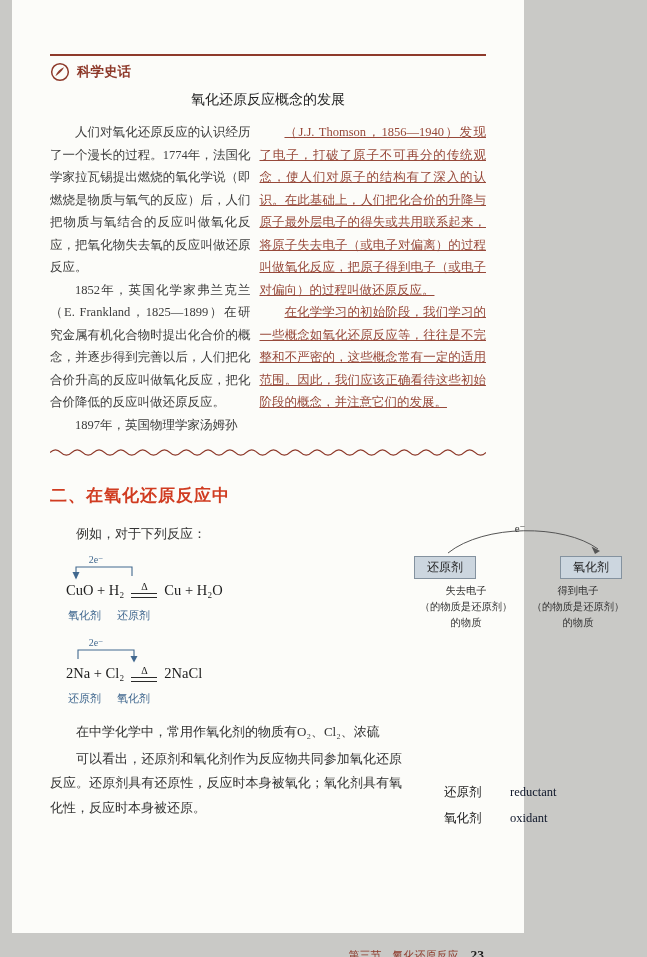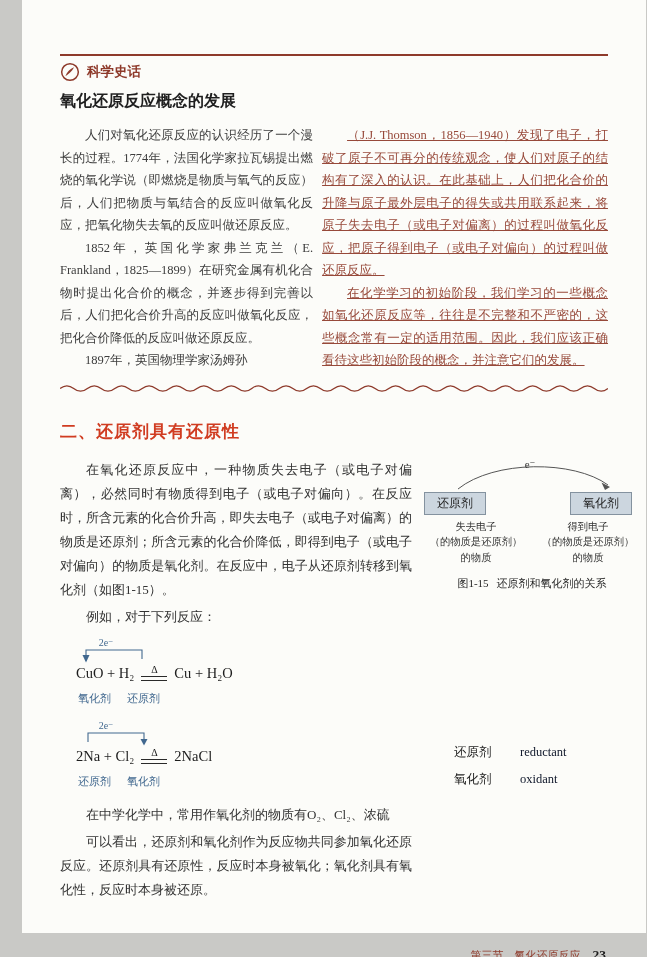--- a/index.html
+++ b/index.html
@@ -1,27 +1,27 @@
 <!DOCTYPE html>
 <html><head>
 <meta charset="utf-8">
 <style>
   html,body{margin:0;padding:0;}
   body{
     width:647px;height:957px;background:#c9c9c6;position:relative;overflow:hidden;
     font-family:"Liberation Serif","DejaVu Serif",serif;
   }
-  .page{position:absolute;left:22px;top:0;width:624px;height:933px;background:#fcfcf9;}
+  .page{position:absolute;left:12px;top:0;width:512px;height:933px;background:#fcfcf9;}
   .content{padding:0 38px;position:relative;height:100%;box-sizing:border-box;}
 
   
   .science-box{margin-top:54px;border-top:2px solid #8e3a2b;padding-top:6px;}
   .science-header{display:flex;align-items:center;gap:7px;color:#8e3a2b;font-weight:bold;
     font-size:13.5px;font-family:"Liberation Sans","DejaVu Sans",sans-serif;}
-  .science-title{text-align:left;font-size:16px;font-weight:bold;color:#1f1f1f;margin:9px 0 12px;}
+  .science-title{text-align:center;font-size:14px;font-weight:normal;color:#1f1f1f;margin:9px 0 12px;}
   .history-cols{display:grid;grid-template-columns:1fr 1.13fr;column-gap:9px;
     font-size:12.5px;line-height:1.8;text-align:justify;}
   .history-cols p{margin:0;text-indent:2em;}
   .col-left{color:#3d3d3d;}
   .col-right{color:#97493a;text-decoration:underline;}
   .wave{display:block;width:100%;height:9px;margin-top:12px;}
 
   
   .section-heading{color:#d03c21;font-size:17px;font-weight:bold;margin:27px 0 15px;
     letter-spacing:1px;font-family:"Liberation Sans","DejaVu Sans",sans-serif;}
@@ -87,26 +87,25 @@
         <div class="col-right">
           <p>（J.J. Thomson，1856—1940）发现了电子，打破了原子不可再分的传统观念，使人们对原子的结构有了深入的认识。在此基础上，人们把化合价的升降与原子最外层电子的得失或共用联系起来，将原子失去电子（或电子对偏离）的过程叫做氧化反应，把原子得到电子（或电子对偏向）的过程叫做还原反应。</p>
           <p>在化学学习的初始阶段，我们学习的一些概念如氧化还原反应等，往往是不完整和不严密的，这些概念常有一定的适用范围。因此，我们应该正确看待这些初始阶段的概念，并注意它们的发展。</p>
         </div>
       </div>
       <svg class="wave" viewBox="0 0 560 10" preserveAspectRatio="none">
         <path d="M0 5 q7 -6 14 0 t14 0 t14 0 t14 0 t14 0 t14 0 t14 0 t14 0 t14 0 t14 0 t14 0 t14 0 t14 0 t14 0 t14 0 t14 0 t14 0 t14 0 t14 0 t14 0 t14 0 t14 0 t14 0 t14 0 t14 0 t14 0 t14 0 t14 0 t14 0 t14 0 t14 0 t14 0 t14 0 t14 0 t14 0 t14 0 t14 0 t14 0 t14 0 t14 0" fill="none" stroke="#8e3a2b" stroke-width="1.3"></path>
       </svg>
     </div>
 
-    <div class="section-heading">二、还原剂具有还原性</div>
+    <div class="section-heading">二、在氧化还原反应中</div>
 
     <div class="content-row">
 
       <div class="main-col">
-        <p>在氧化还原反应中，一种物质失去电子（或电子对偏离），必然同时有物质得到电子（或电子对偏向）。在反应时，所含元素的化合价升高，即失去电子（或电子对偏离）的物质是还原剂；所含元素的化合价降低，即得到电子（或电子对偏向）的物质是氧化剂。在反应中，电子从还原剂转移到氧化剂（如图1-15）。</p>
         <p>例如，对于下列反应：</p>
 
         <div class="equation">
           <svg class="ebracket" width="84" height="26" viewBox="0 0 84 26">
             <text x="30" y="9" text-anchor="middle" font-size="10" fill="#41688f">2e⁻</text>
             <path d="M10 24 L10 13 L66 13 L66 22" fill="none" stroke="#41688f" stroke-width="1.1"></path>
             <polygon points="6.5,18 13.5,18 10,25.5" fill="#41688f"></polygon>
           </svg>
           <div class="eq-line">
             <span>CuO + H₂</span>
@@ -162,24 +161,20 @@
               <span>失去电子</span>
               <span>（的物质是还原剂）</span>
               <span>的物质</span>
             </span>
             <span class="fig-desc">
               <span>得到电子</span>
               <span>（的物质是还原剂）</span>
               <span>的物质</span>
             </span>
           </div>
-          <figcaption class="fig-caption">
-            <span>图1-15</span>
-            <span>还原剂和氧化剂的关系</span>
-          </figcaption>
         </figure>
 
         <div class="vocab">
           <div class="vocab-row">
             <span class="vocab-cn">还原剂</span>
             <span class="vocab-en">reductant</span>
           </div>
           <div class="vocab-row">
             <span class="vocab-cn">氧化剂</span>
             <span class="vocab-en">oxidant</span>

